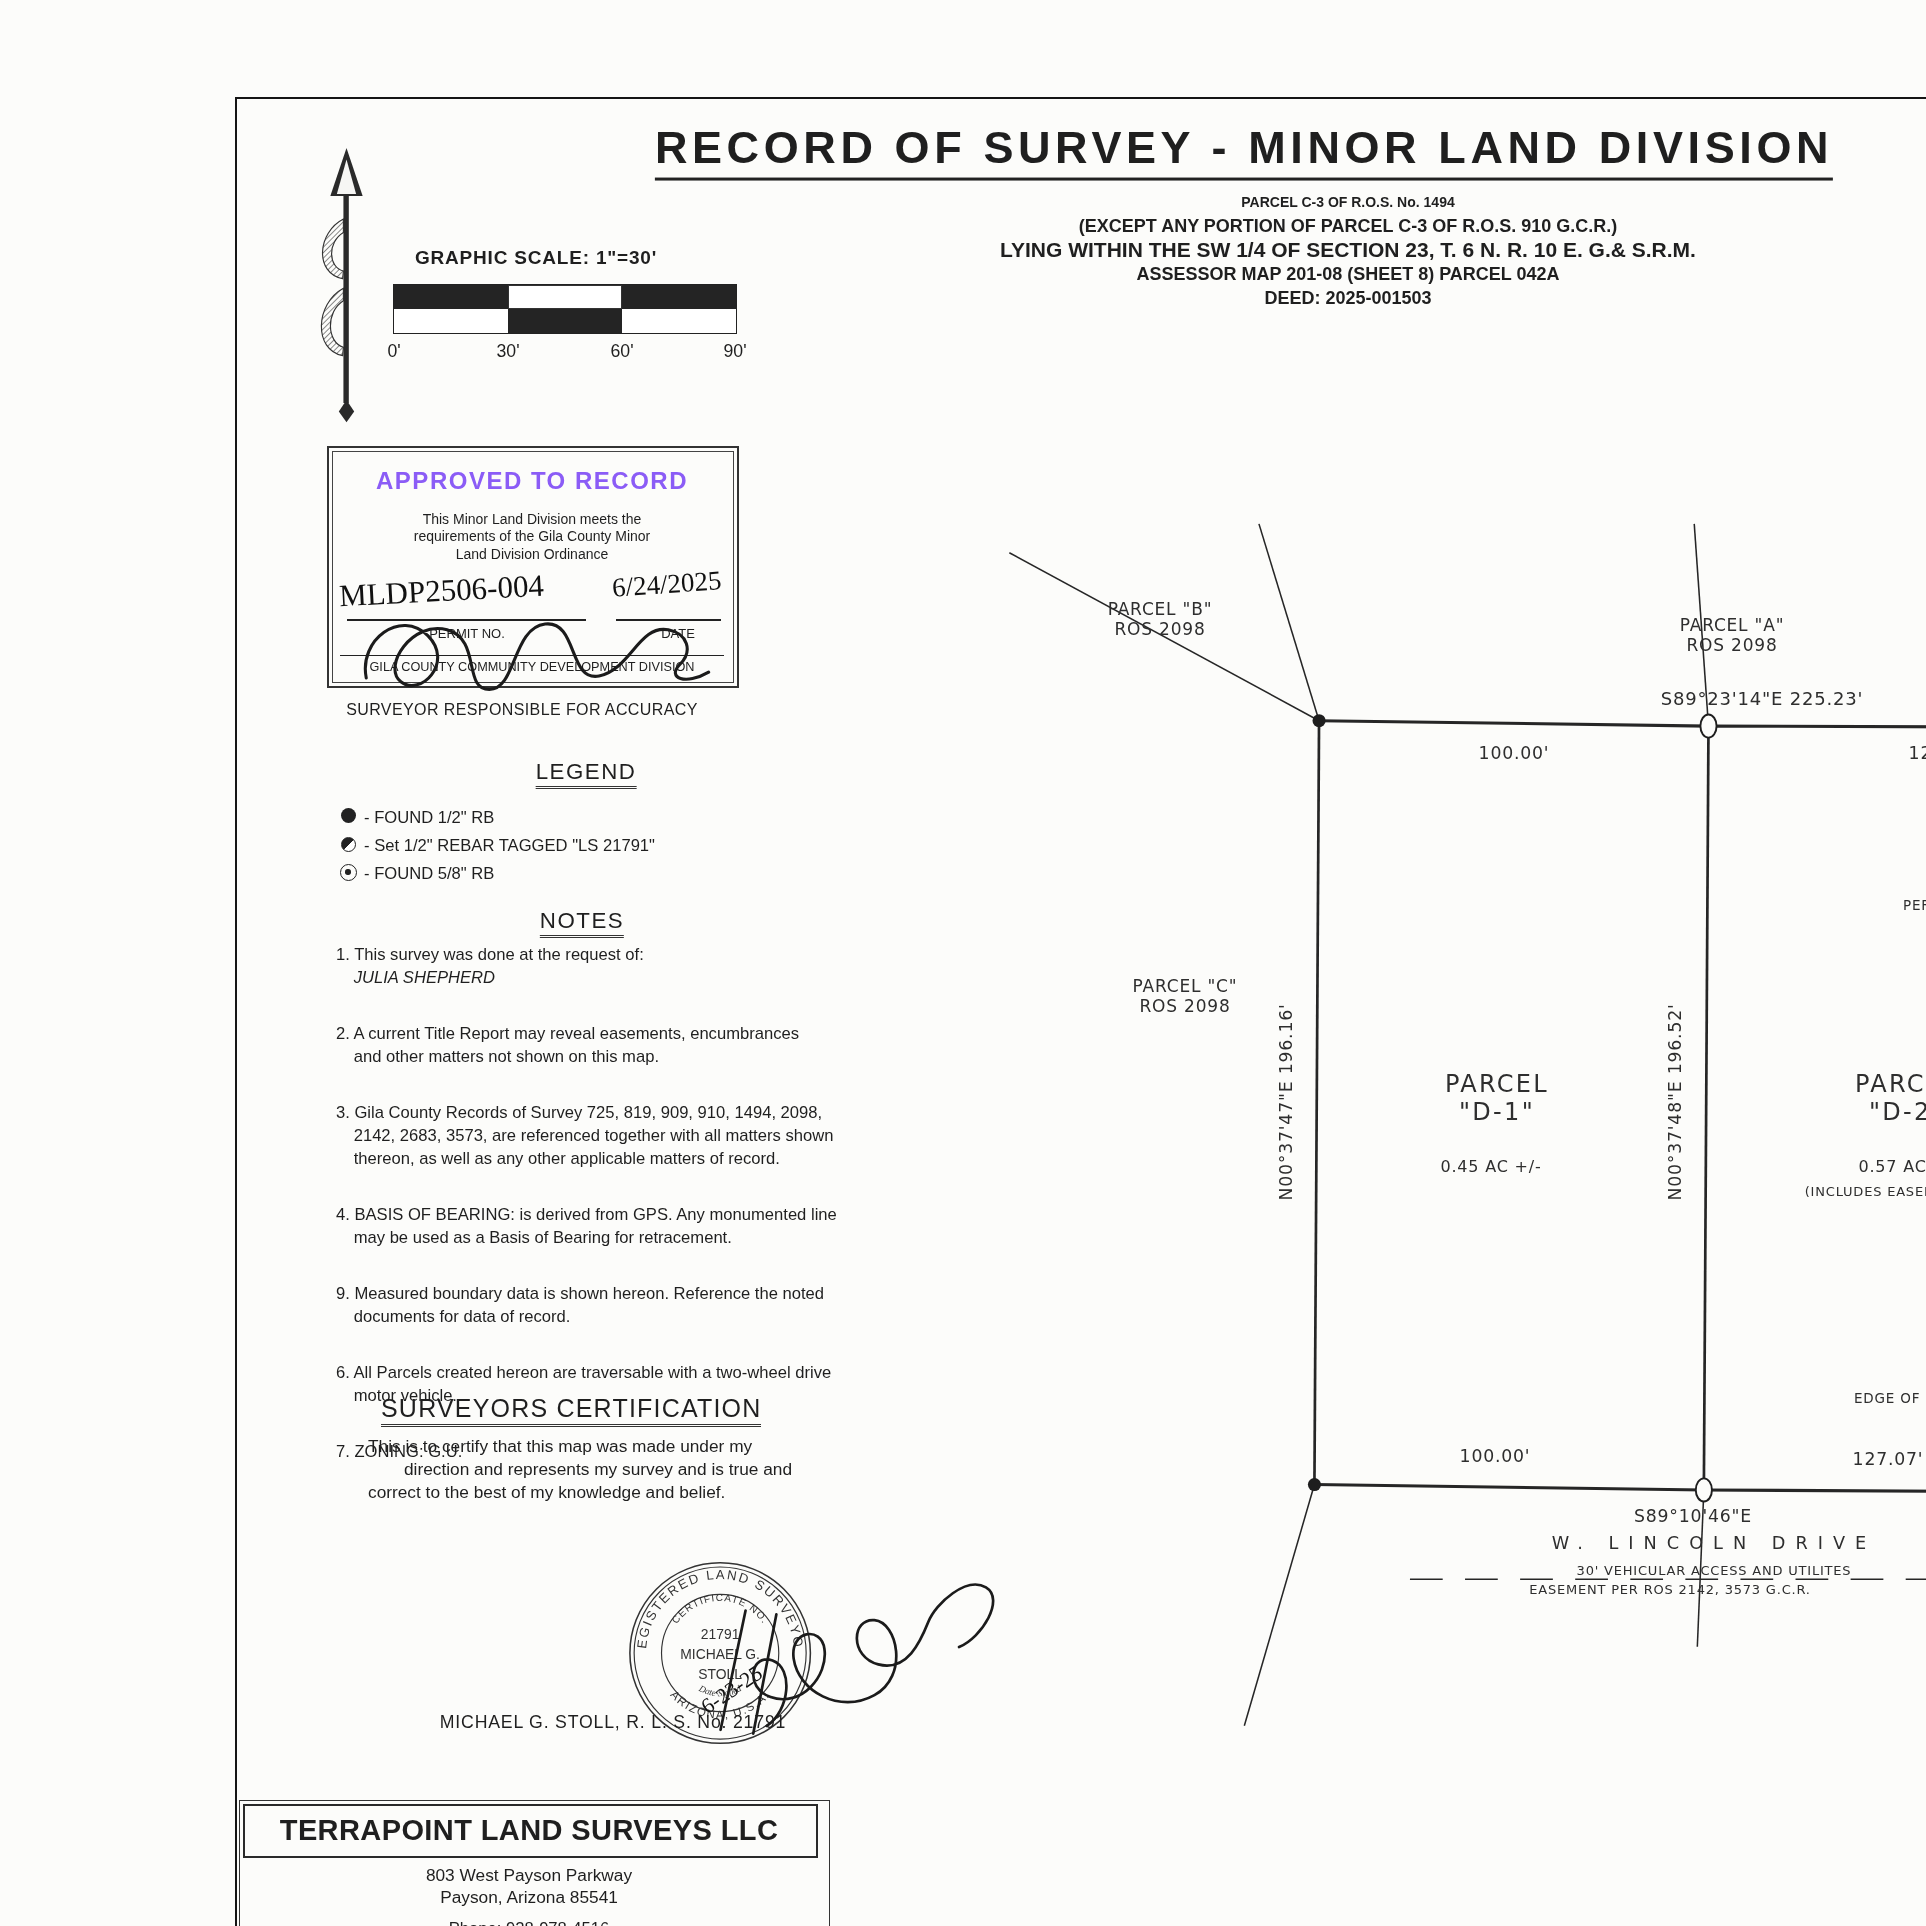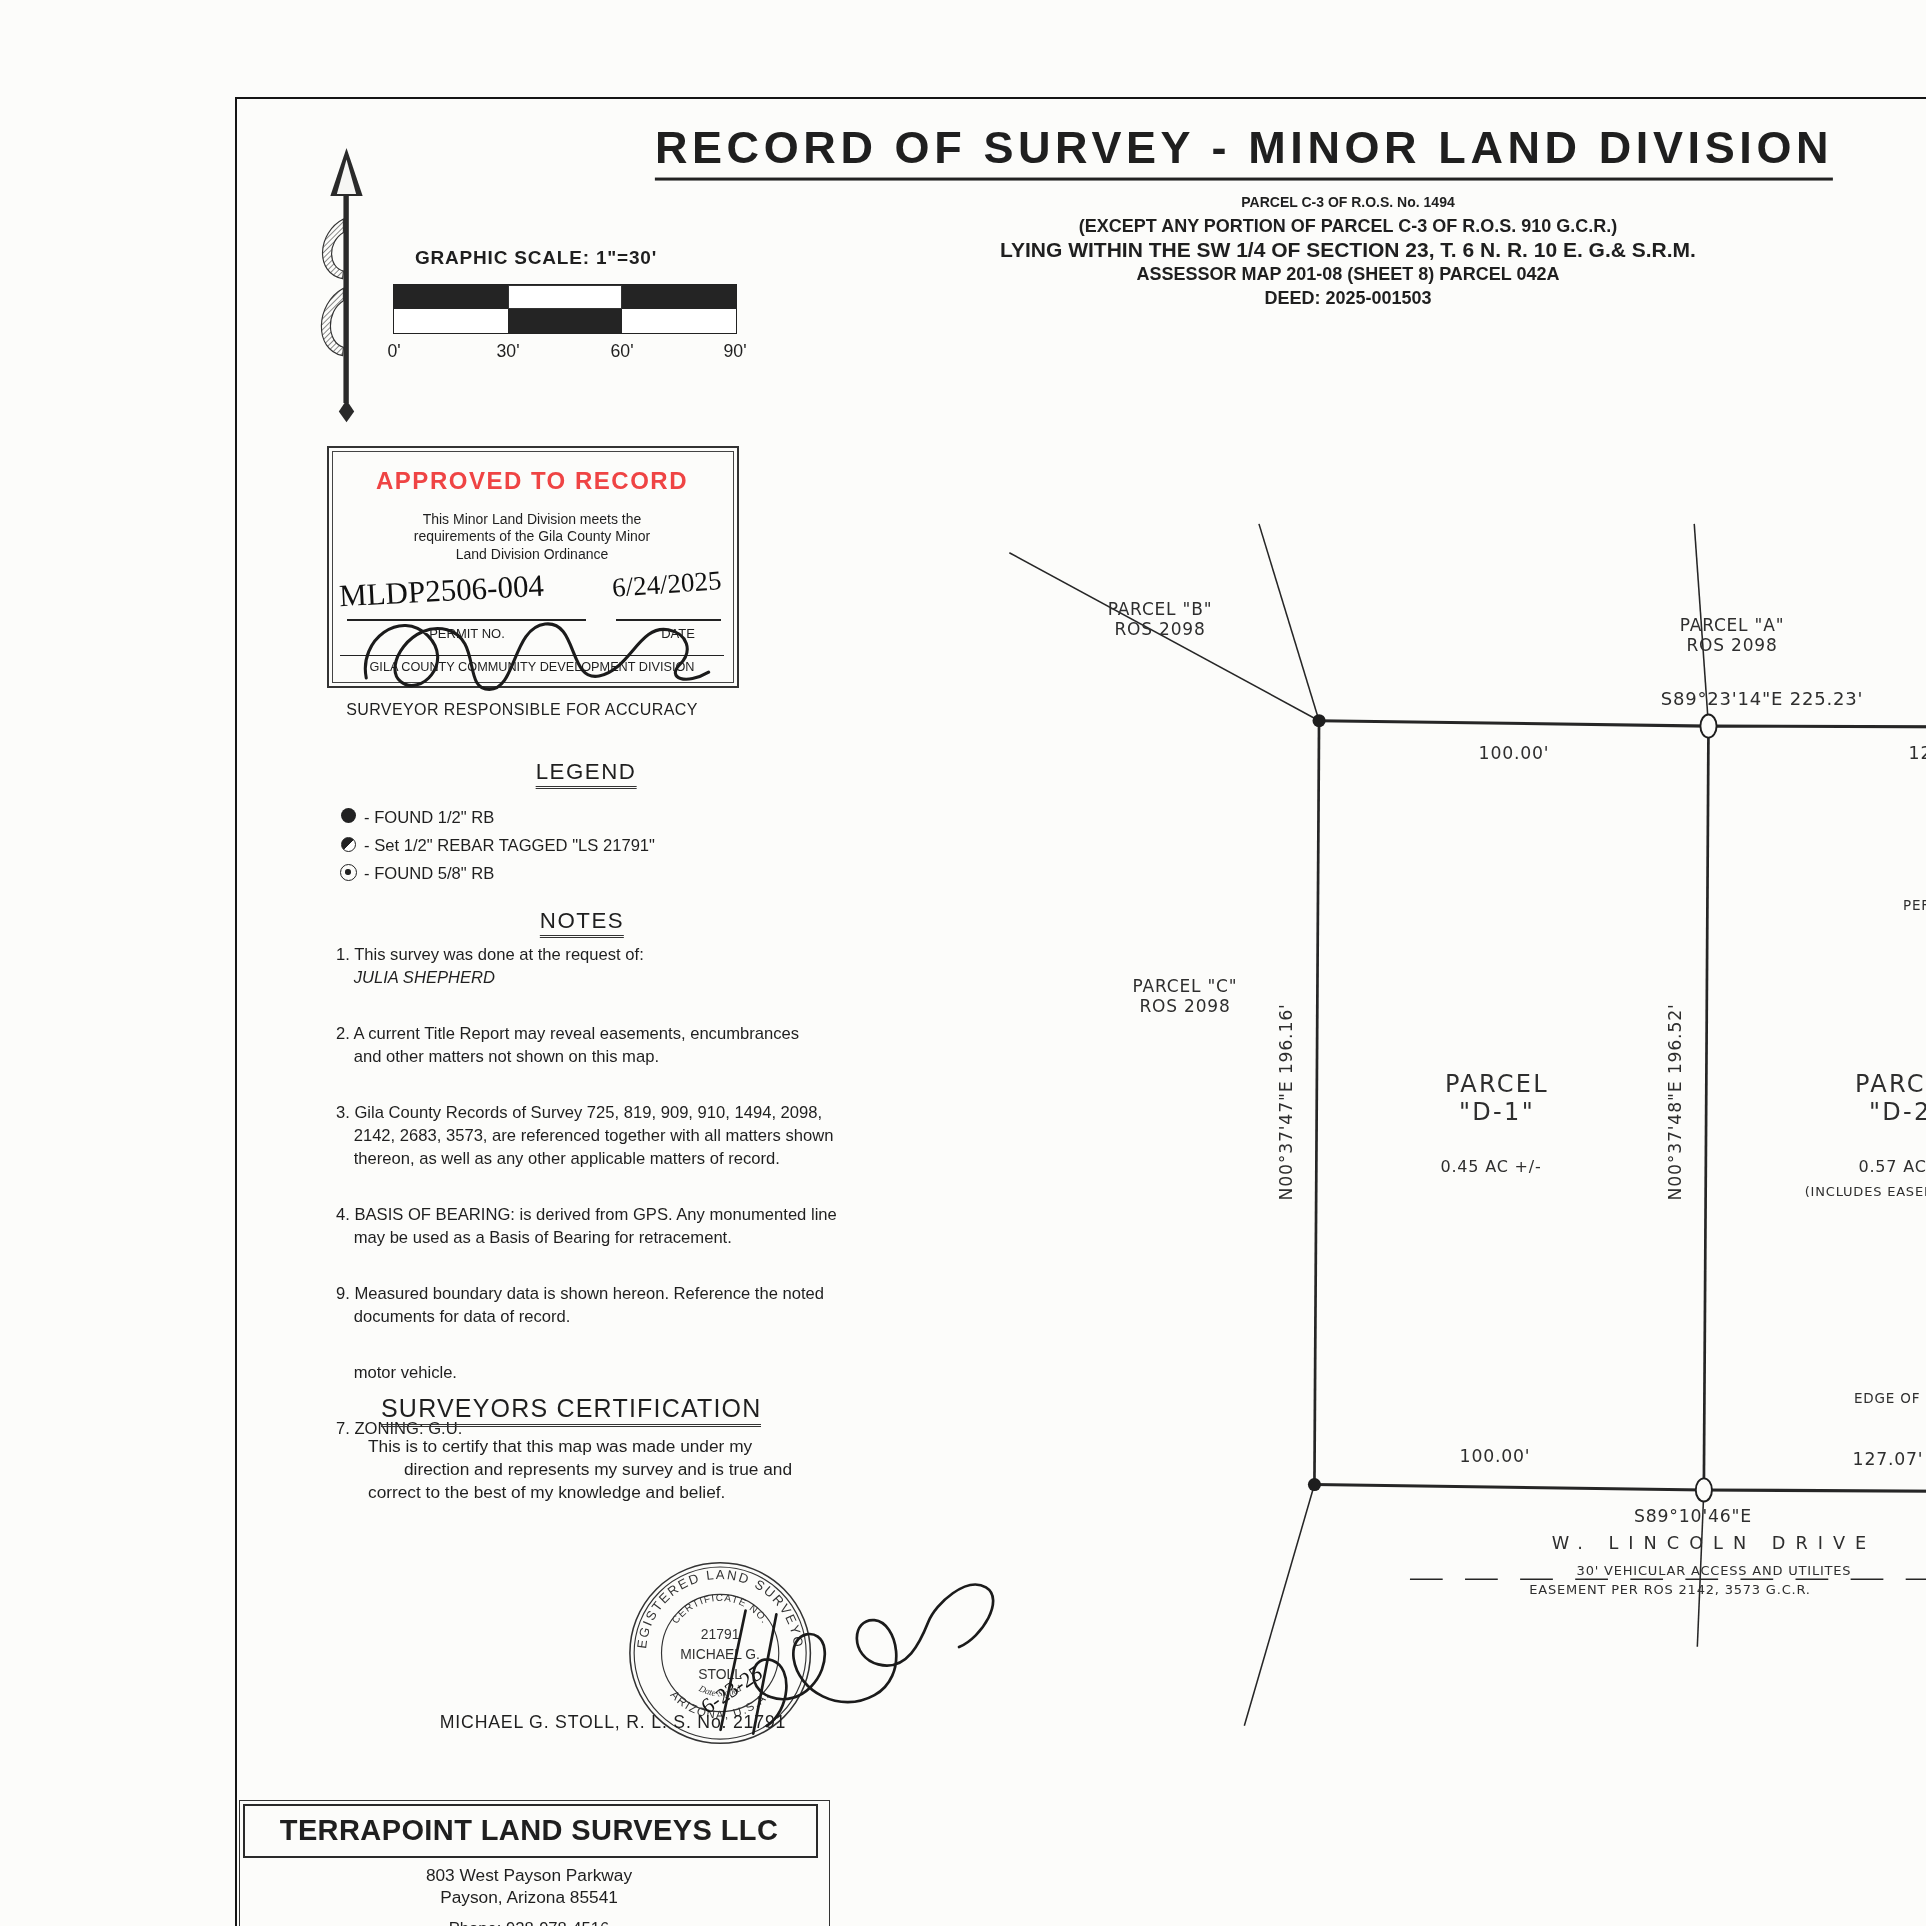--- a/index.html
+++ b/index.html
@@ -7,21 +7,21 @@
        font-family:"Liberation Sans",sans-serif;color:#1f1f1f;}
   .sheet{position:relative;width:2776px;height:2087px;background:#fcfcfa;}
   .t{position:absolute;white-space:nowrap;}
   .c{transform:translate(-50%,-50%);}
   .vc{transform:translate(-50%,-50%) rotate(-90deg);}
   .cad{font-family:"DejaVu Sans",sans-serif;color:#2e2e2e;letter-spacing:0.8px;}
   .hand{font-family:cursive;color:#111;}
   .ul{position:absolute;height:1.5px;background:#222;}
   .frame{position:absolute;border:2.7px solid #151515;}
   .street{letter-spacing:10px;}
-  .halftone{color:#ef4444;}
+  .halftone{color:#8b5cf6;}
   .dbl{border-bottom:3.9px double #333;padding-bottom:2.3px;}
   .note-line{line-height:23px;}
   .note{margin-bottom:33px;}
 </style>
 </head>
 <body>
 
 <div class="sheet">
 
   <div class="frame" style="left:235px;top:97px;width:2458px;height:1897px;"></div>
@@ -108,20 +108,21 @@
     </div>
     <div class="note">
       <div class="note-line">4. BASIS OF BEARING: is derived from GPS. Any monumented line</div>
       <div class="note-line" style="padding-left:17.7px;">may be used as a Basis of Bearing for retracement.</div>
     </div>
     <div class="note">
       <div class="note-line">9. Measured boundary data is shown hereon. Reference the noted</div>
       <div class="note-line" style="padding-left:17.7px;">documents for data of record.</div>
     </div>
     <div class="note">
+      <div class="note-line">6. All Parcels created hereon are traversable with a two-wheel drive</div>
       <div class="note-line" style="padding-left:17.7px;">motor vehicle.</div>
     </div>
     <div class="note">
       <div class="note-line">7. ZONING: G.U.</div>
     </div>
   </div>
 
   <div class="t" style="left:381px;top:1394px;font-size:25px;letter-spacing:1.2px;"><span class="dbl">SURVEYORS CERTIFICATION</span></div>
   <div class="t" style="left:368px;top:1436px;font-size:17.3px;">This is to certify that this map was made under my</div>
   <div class="t" style="left:368px;top:1459px;font-size:17.3px;margin-left:36px;">direction and represents my survey and is true and</div>

